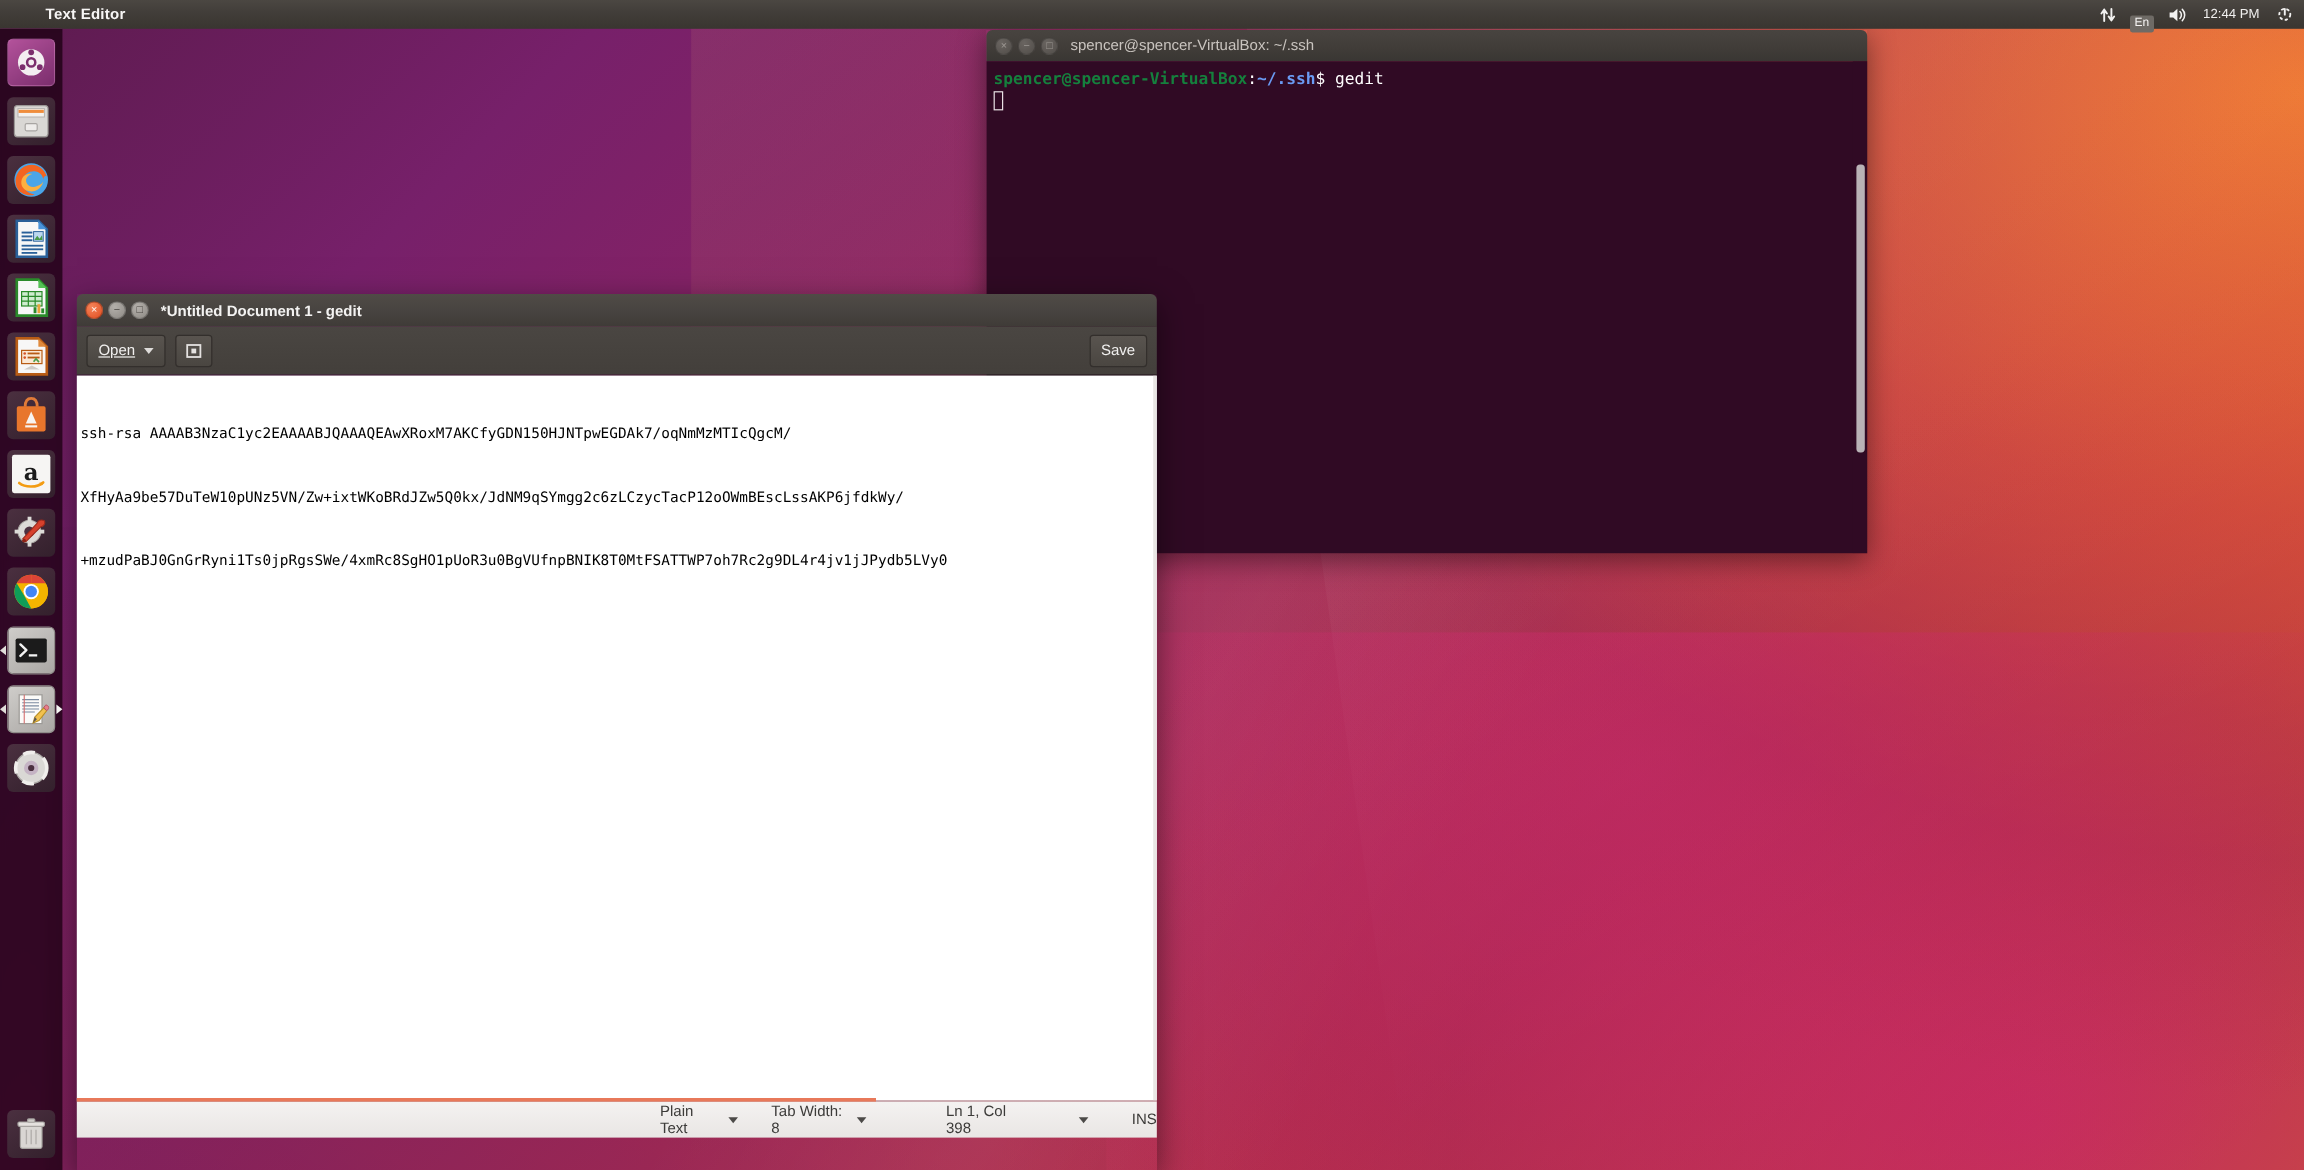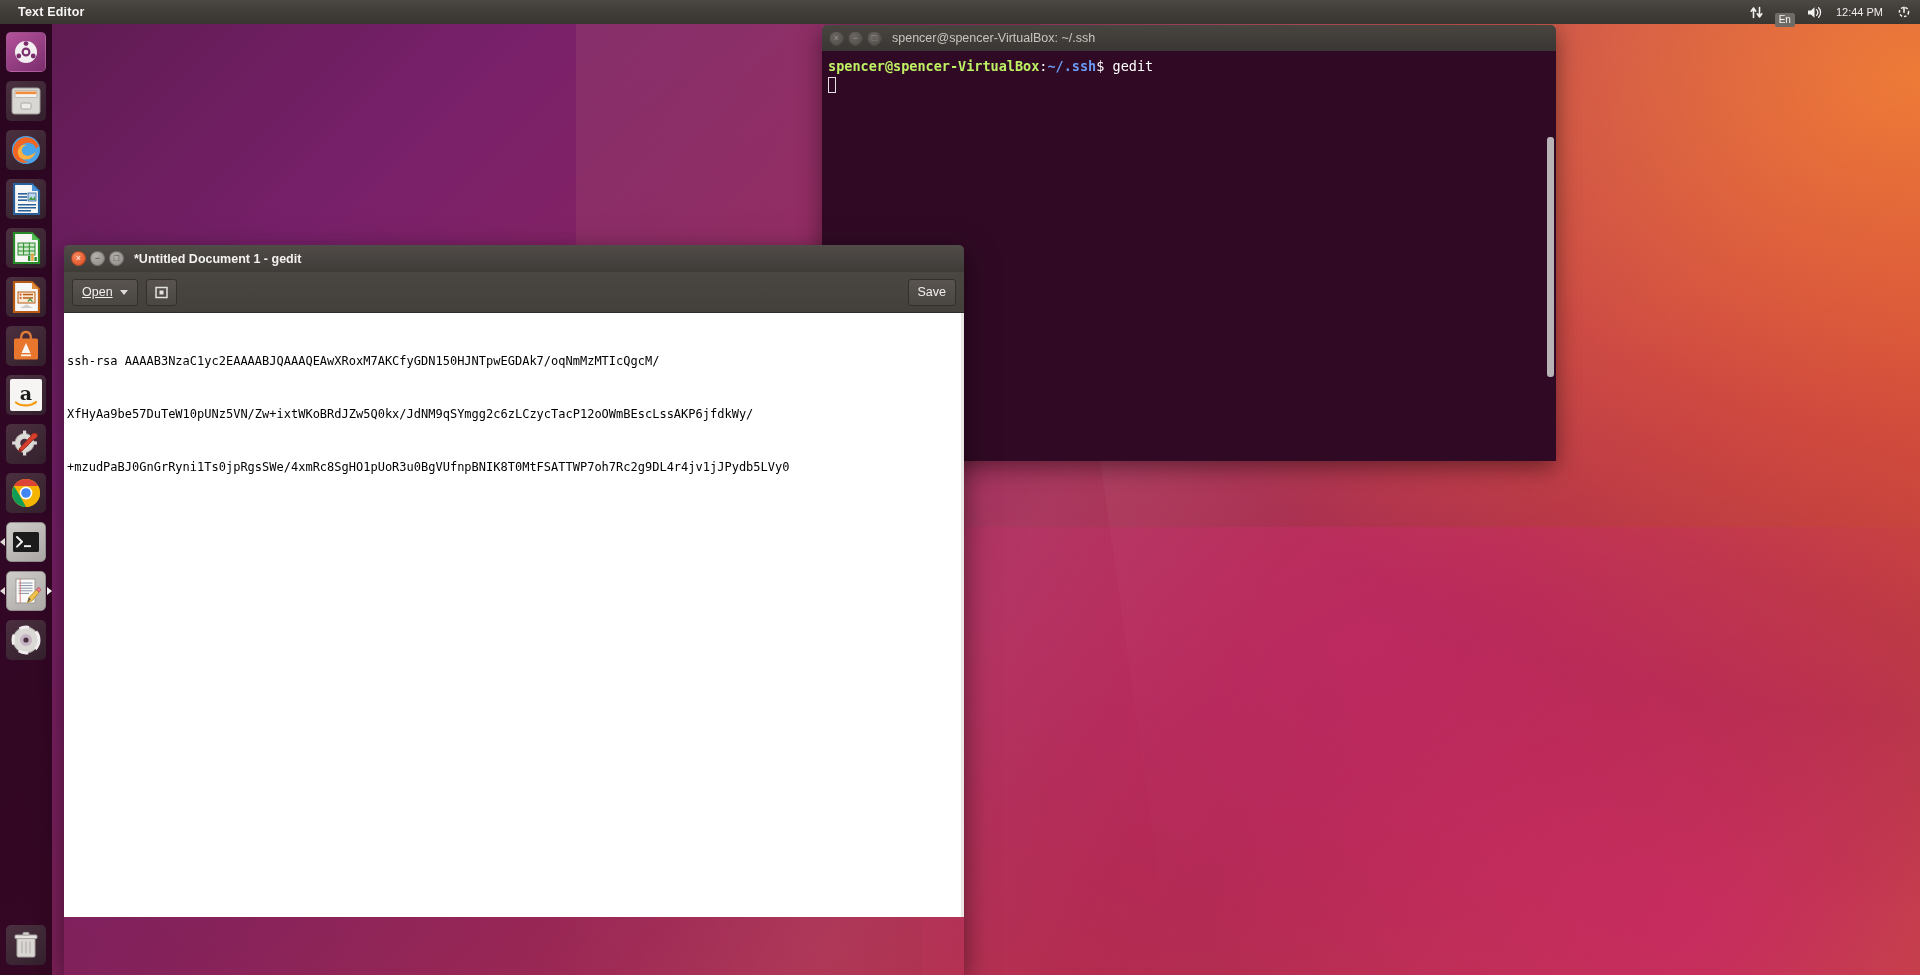--- a/index.html
+++ b/index.html
@@ -46,21 +46,21 @@
 
   
   #top-panel {
     position: absolute; left: 0; top: 0; width: 1920px; height: 24px;
     background: linear-gradient(to bottom, #4b4742 0%, #413d39 45%, #393530 100%);
     display: flex; align-items: center;
     color: #f2f1f0; font-size: 12.5px;
     z-index: 60;
   }
   #panel-appname {
-    margin-left: 18px; font-weight: bold; color: #f7f6f5;
+    margin-left: 38px; font-weight: bold; color: #f7f6f5;
     letter-spacing: 0.2px; font-size: 12.5px;
   }
   #panel-indicators {
     margin-left: auto; display: flex; align-items: center; gap: 11px;
     padding-right: 8px; height: 100%;
   }
   .ind { display: flex; align-items: center; justify-content: center; height: 24px; }
   .ind-clock { font-size: 11px; color: #f0efee; padding: 0 2px; }
   .kbd-badge {
     background: #6e6a65; color: #f4f3f2; font-size: 10px;
@@ -129,21 +129,21 @@
     box-shadow: 0 6px 22px rgba(0,0,0,0.45);
   }
   #terminal .titlebar { border-radius: 5px 5px 0 0; background: linear-gradient(to bottom, #484440 0%, #403c38 60%, #393633 100%); }
   #term-body {
     height: 410px; background: #300a24;
     font-family: "DejaVu Sans Mono", monospace; font-size: 13.5px;
     padding: 6px 8px 0 6px; position: relative; overflow: hidden;
     color: #ffffff;
   }
   .term-line { white-space: pre; line-height: 1.42; }
-  .t-user { color: #bef264; font-weight: bold; }
+  .t-user { color: #15803d; font-weight: bold; }
   .t-path { color: #6a9bf4; font-weight: bold; }
   .t-plain { color: #ffffff; }
   .t-cmd { color: #ffffff; }
   #term-cursor {
     display: inline-block; width: 8px; height: 16px;
     border: 1px solid #e8e0e4; background: transparent;
     margin-left: 0px; vertical-align: -3px;
   }
   #term-scrollbar {
     position: absolute; right: 0; top: 0; width: 12px; height: 410px;
@@ -511,13 +511,33 @@
 
   <div id="gedit-doc">
     <div id="gedit-text">
       <div>ssh-rsa AAAAB3NzaC1yc2EAAAABJQAAAQEAwXRoxM7AKCfyGDN150HJNTpwEGDAk7/oqNmMzMTIcQgcM/</div>
       <div>XfHyAa9be57DuTeW10pUNz5VN/Zw+ixtWKoBRdJZw5Q0kx/JdNM9qSYmgg2c6zLCzycTacP12oOWmBEscLssAKP6jfdkWy/</div>
       <div>+mzudPaBJ0GnGrRyni1Ts0jpRgsSWe/4xmRc8SgHO1pUoR3u0BgVUfnpBNIK8T0MtFSATTWP7oh7Rc2g9DL4r4jv1jJPydb5LVy0</div>
     </div>
     <div id="gedit-vscroll"></div>
   </div>
 
+  <div id="gedit-statusbar">
+    <div id="status-progress"></div>
+    <div id="sb-plain" class="sb-item">
+      <span>Plain Text</span>
+      <span class="sb-caret"></span>
+    </div>
+    <div id="sb-tab" class="sb-item">
+      <span>Tab Width: 8</span>
+      <span class="sb-caret"></span>
+    </div>
+    <div id="sb-ln" class="sb-item">
+      <span>Ln 1, Col 398</span>
+    </div>
+    <div id="sb-caret2" class="sb-item">
+      <span class="sb-caret"></span>
+    </div>
+    <div id="sb-ins" class="sb-item">
+      <span>INS</span>
+    </div>
+  </div>
 </div>
 
 </body></html>

